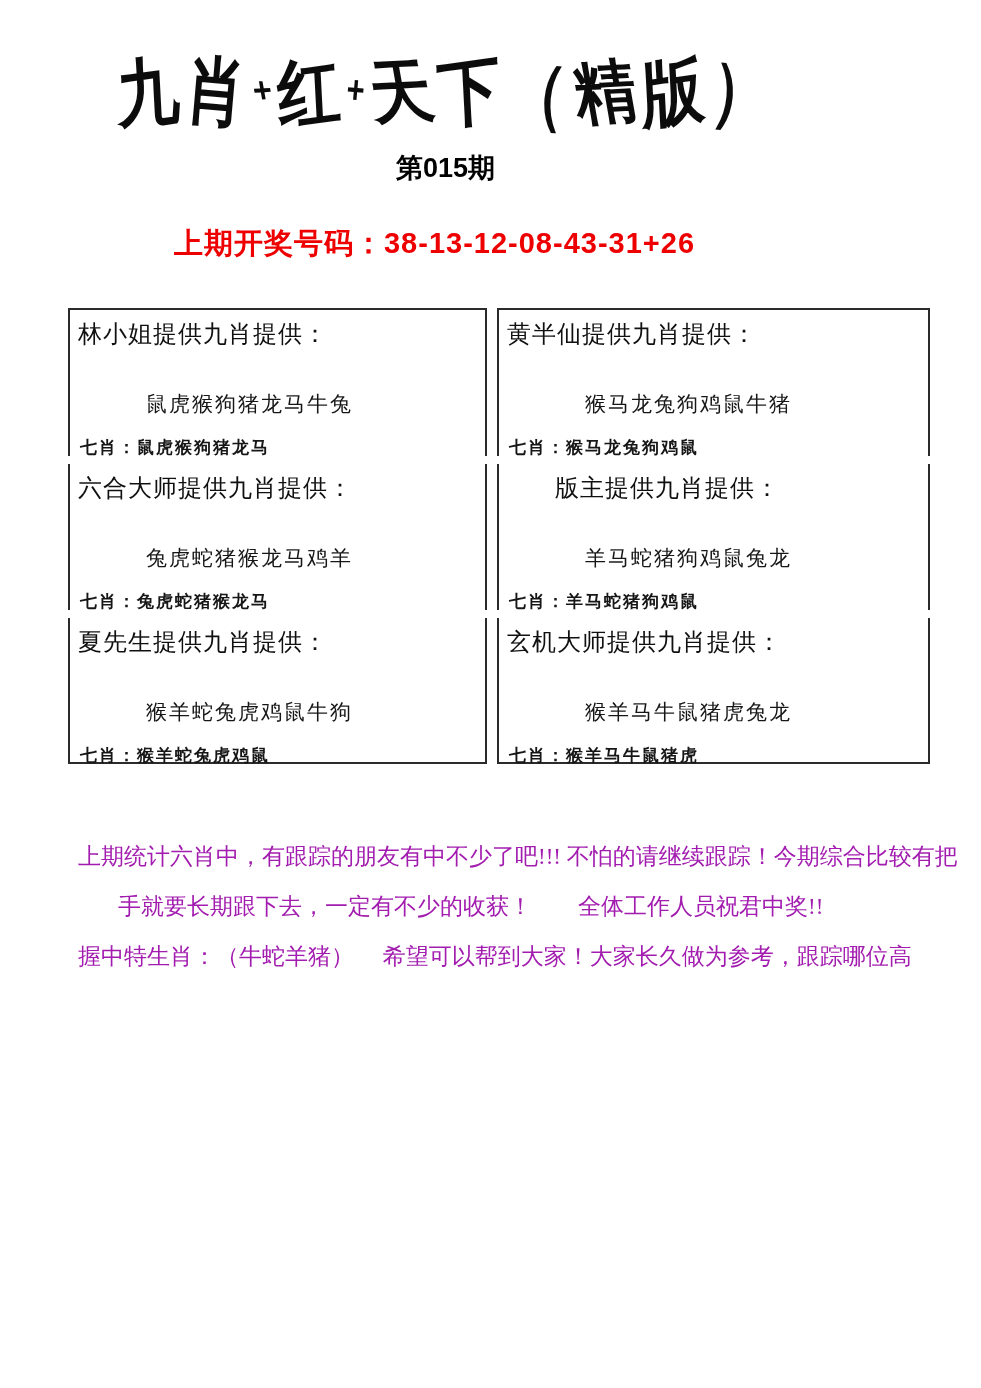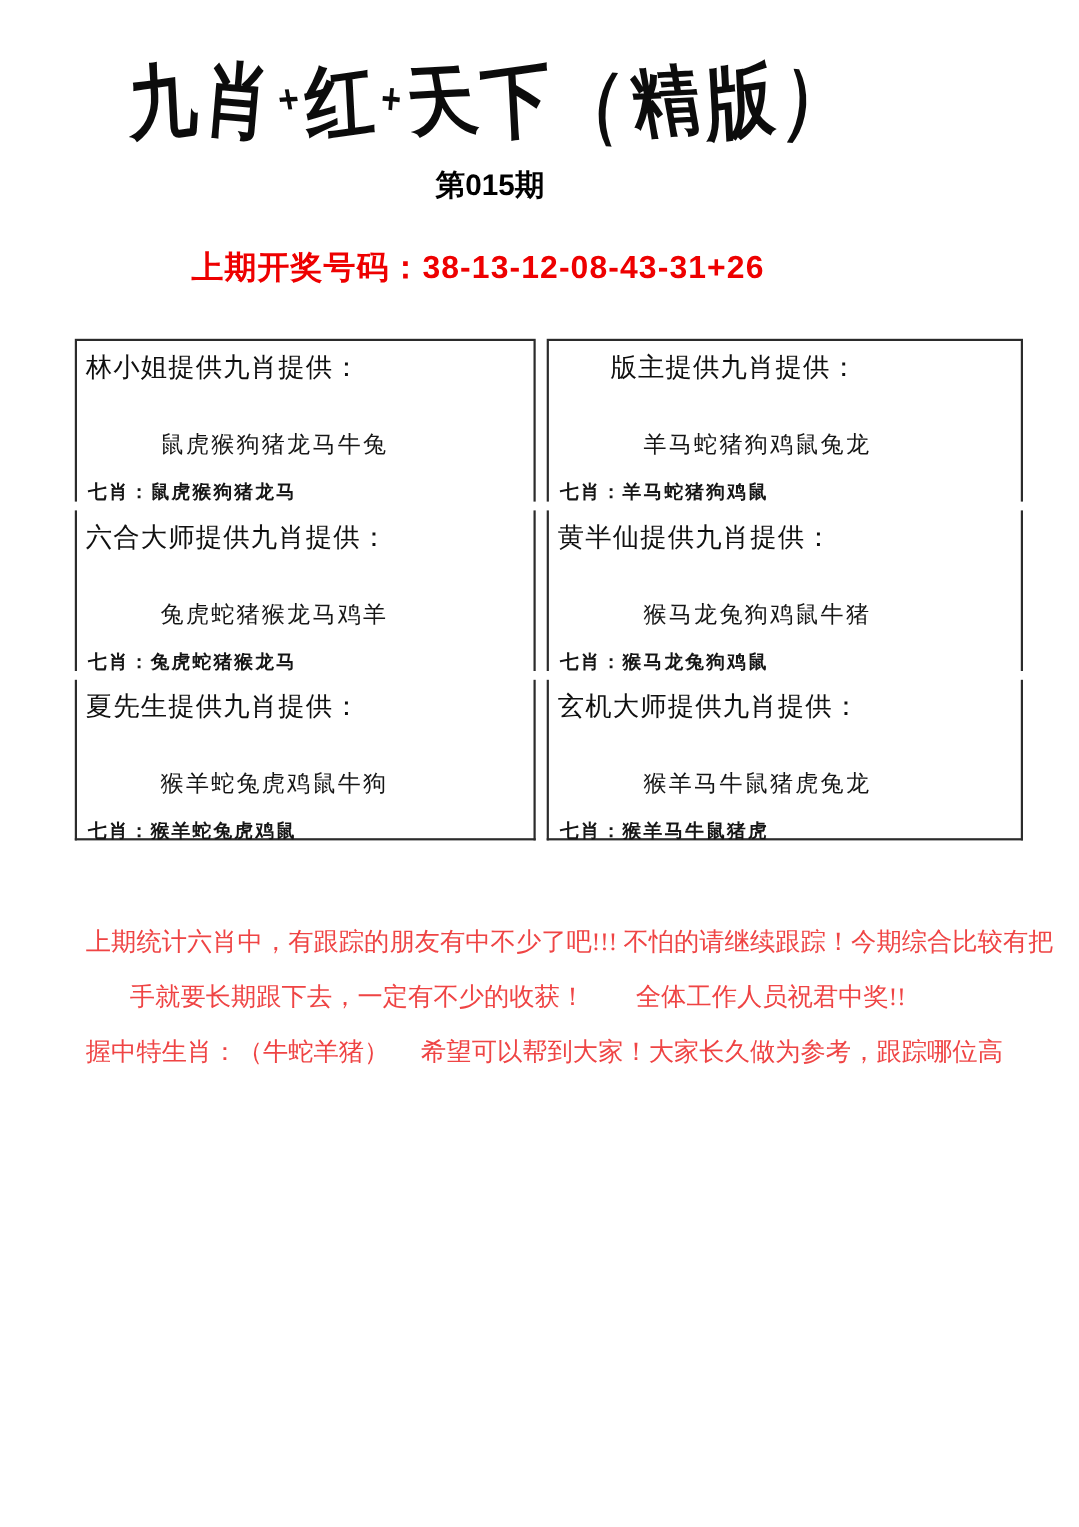--- a/index.html
+++ b/index.html
@@ -91,21 +91,21 @@
   .seven-line{
     position:absolute;top:126px;left:10px;
     font-size:17px;font-weight:700;
     letter-spacing:2px;
     white-space:nowrap;
   }
   
   .footer-note{
     margin:56px 50px 0 78px;
     font-size:23px;
-    color:#ef4444;
+    color:#a21caf;
   }
   .footer-note .fline{
     line-height:50px;
     white-space:nowrap;
   }
   .footer-note .fline.indented{padding-left:40px;}
 </style>
 </head>
 <body>
 
@@ -130,28 +130,28 @@
     </div>
     <div class="cell">
       <div class="cell-header">夏先生提供九肖提供：</div>
       <div class="nine-line">猴羊蛇兔虎鸡鼠牛狗</div>
       <div class="seven-line">七肖：猴羊蛇兔虎鸡鼠</div>
     </div>
   </div>
 
   <div class="panel panel-right">
     <div class="cell">
+      <div class="cell-header">黄半仙提供九肖提供：</div>
+      <div class="nine-line">猴马龙兔狗鸡鼠牛猪</div>
+      <div class="seven-line">七肖：猴马龙兔狗鸡鼠</div>
+    </div>
+    <div class="cell">
       <div class="cell-header indent">版主提供九肖提供：</div>
       <div class="nine-line">羊马蛇猪狗鸡鼠兔龙</div>
       <div class="seven-line">七肖：羊马蛇猪狗鸡鼠</div>
-    </div>
-    <div class="cell">
-      <div class="cell-header">黄半仙提供九肖提供：</div>
-      <div class="nine-line">猴马龙兔狗鸡鼠牛猪</div>
-      <div class="seven-line">七肖：猴马龙兔狗鸡鼠</div>
     </div>
     <div class="cell">
       <div class="cell-header">玄机大师提供九肖提供：</div>
       <div class="nine-line">猴羊马牛鼠猪虎兔龙</div>
       <div class="seven-line">七肖：猴羊马牛鼠猪虎</div>
     </div>
   </div>
 
 </div>
 

